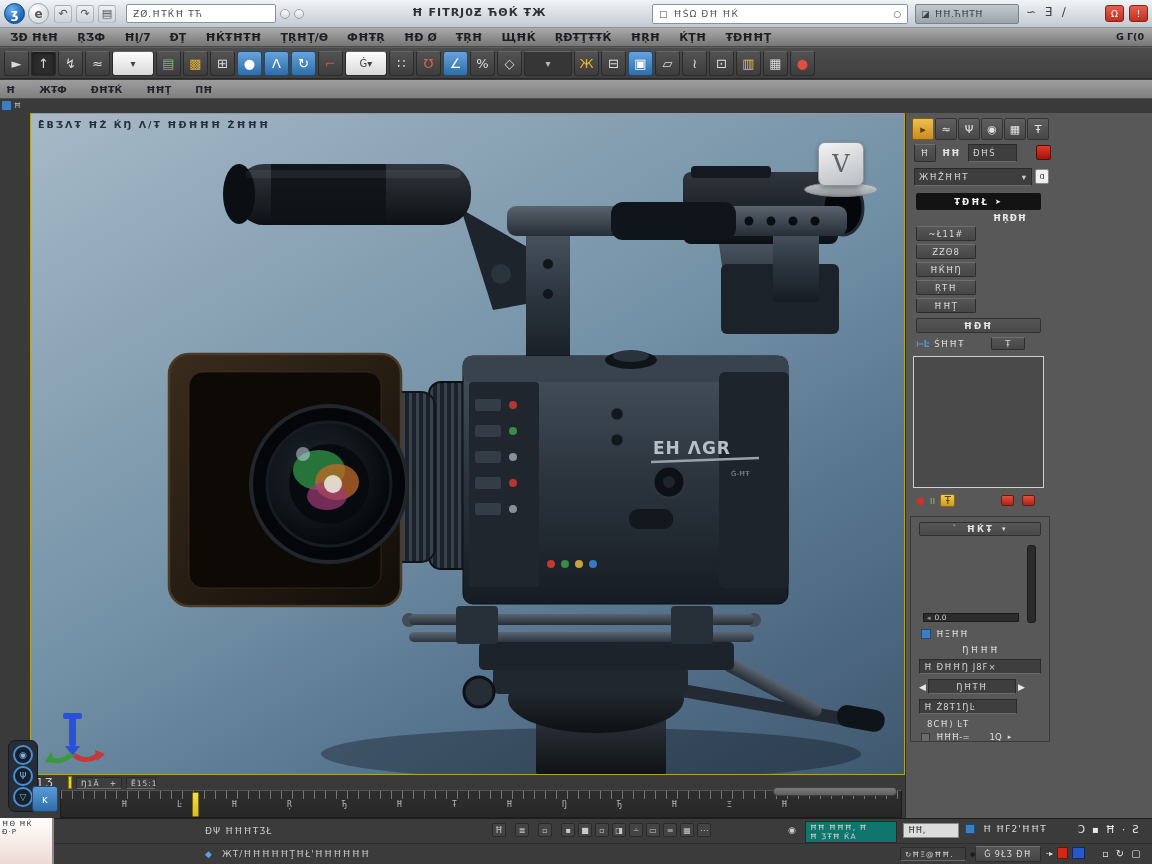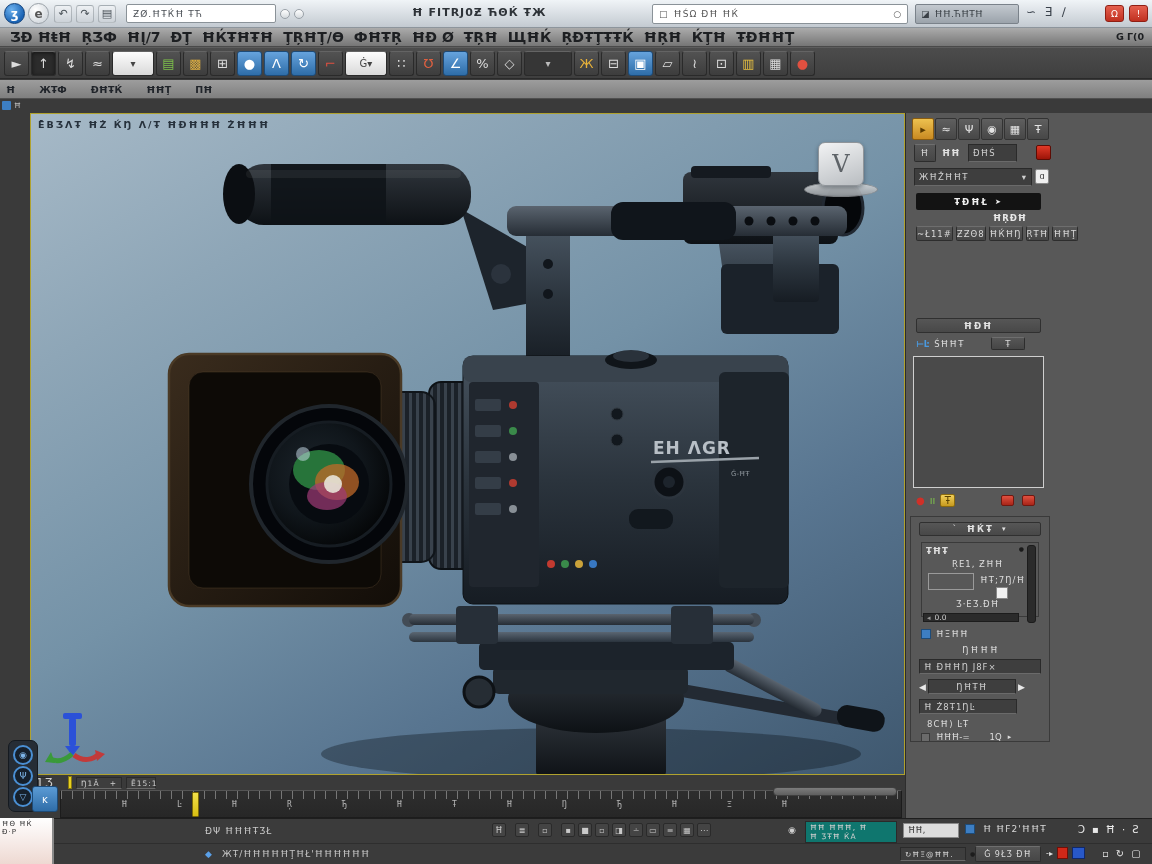--- a/index.html
+++ b/index.html
@@ -24,22 +24,22 @@
   .search-box{position:absolute;left:652px;top:4px;width:256px;height:20px;background:#fff;border:1px solid #8a9298;
               border-radius:2px;display:flex;align-items:center;font-size:9px;color:#555;padding:0 6px;gap:6px}
   .acct-btn{position:absolute;left:915px;top:4px;width:104px;height:20px;background:linear-gradient(#c3c9cf,#9ba3ab);
             border:1px solid #7a828a;border-radius:2px;display:flex;align-items:center;font-size:9px;color:#3a4046;padding:0 5px;gap:5px}
   .tb-right-icons{position:absolute;left:1026px;top:5px;display:flex;gap:9px;color:#39414a;font-size:12px}
   .red-badge{width:19px;height:17px;border-radius:3px;background:linear-gradient(#e5604e,#c register,#c03020);
              background:linear-gradient(#e5604e,#c03020);border:1px solid #8f1f14;color:#fff;font-size:9px;
              display:flex;align-items:center;justify-content:center;margin-left:5px}
   
   .menubar{left:0;top:28px;width:1152px;height:19px;background:linear-gradient(#ababab,#767676);
-           border-bottom:1px solid #4a4a4a;display:flex;align-items:center;gap:10px;padding-left:10px;
-           font-size:14px;font-weight:bold;color:#1d1f22}
+           border-bottom:1px solid #4a4a4a;display:flex;align-items:center;gap:19px;padding-left:10px;
+           font-size:11px;font-weight:bold;color:#1d1f22}
   
   .toolbar{left:0;top:47px;width:1152px;height:32px;background:linear-gradient(#4c4c4c,#3f3f3f);
            border-top:1px solid #5d5d5d;border-bottom:1px solid #2a2a2a;display:flex;align-items:center;padding-left:3px}
   .tb-icon{width:25px;height:25px;background:linear-gradient(#525252,#3d3d3d);border:1px solid #2a2a2a;border-top-color:#646464;
            border-radius:3px;display:flex;align-items:center;justify-content:center;font-size:13px;color:#dcdcdc;margin:0 1px}
   .tb-pressed{background:#2c2c2c;box-shadow:inset 0 1px 4px #141414}
   .tb-blue{background:linear-gradient(#66a3dd,#2e6da8);color:#fff;border-color:#1d4b78}
   .tb-white{width:42px;background:linear-gradient(#fdfdfd,#d9d9d9);color:#444;font-size:10px}
   .tb-wide{width:48px;background:#363636;color:#bbb;font-size:10px}
   
@@ -472,21 +472,21 @@
     </div>
     <div class="abs" style="left:129px;top:56px;width:14px;height:15px;background:#f0f0f0;border:1px solid #888;border-radius:2px;color:#333;display:flex;align-items:center;justify-content:center;font-size:8px">ɑ</div>
 
     <div class="abs black-roll" style="left:10px;top:80px;width:125px;height:17px;gap:6px">
       <span>ŦĐĦŁ</span>
       <span style="font-size:7px">➤</span>
     </div>
 
     <div class="abs" style="left:73px;top:100px;width:62px;text-align:center;font-weight:bold;color:#e8e8e8;letter-spacing:1px">ĦŖĐĦ</div>
 
-    <div class="abs" style="left:10px;top:113px;width:60px;display:flex;flex-direction:row;gap:3px">
+    <div class="abs" style="left:10px;top:113px;width:60px;display:flex;flex-direction:column;gap:3px">
 
     <div class="pbtn" style="height:15px">
           <span>~Ł11#</span>
         </div>
         <div class="pbtn" style="height:15px">
           <span>ƵƵΘ8</span>
         </div>
         <div class="pbtn" style="height:15px">
           <span>ĦЌĦŊ</span>
         </div>
@@ -522,30 +522,20 @@
         <span class="chip-red"><span></span></span>
       </div>
 
     <div class="abs" style="left:4px;top:403px;width:140px;height:226px;border:1px solid #3a3a3a">
       <div class="roll-bar" style="position:absolute;left:8px;top:5px;width:122px;height:14px;gap:8px">
         <span style="font-weight:normal">`</span>
         <span>ĦЌŦ</span>
         <span style="font-size:7px">▾</span>
       </div>
 
-      <div style="position:absolute;left:10px;top:25px;width:118px;height:75px;border:1px solid #3a3a3a">
-        <span style="position:absolute;left:4px;top:3px;font-weight:bold;letter-spacing:1px">ŦĦŦ</span>
-        <span style="position:absolute;right:14px;top:2px;font-size:6px;color:#1a1a1a">●</span>
-        <span style="position:absolute;left:30px;top:16px;letter-spacing:1px">ŖΕ1, ƵĦĦ</span>
-        <div style="position:absolute;left:6px;top:30px;width:46px;height:17px;border:1px solid #9a9a9a"></div>
-        <span style="position:absolute;left:58px;top:32px;letter-spacing:1px">ĦŦ;7Ŋ/Ħ</span>
-        <div style="position:absolute;left:74px;top:44px;width:12px;height:12px;background:#f2f2f2;border:1px solid #888"></div>
-        <span style="position:absolute;left:34px;top:56px;letter-spacing:1px">Ʒ·ΕƷ.ĐĦ</span>
-        <div style="position:absolute;left:4px;top:66px;width:4px;height:0"></div>
-      </div>
       <div style="position:absolute;left:12px;top:96px;width:96px;height:9px;background:#2b2b2b;border:1px solid #1c1c1c;display:flex;align-items:center;gap:4px;padding:0 3px">
         <span style="font-size:7px;color:#999">◂</span>
         <span style="font-size:7.5px;color:#cfcfcf">0.0</span>
       </div>
       <div style="position:absolute;left:116px;top:28px;width:9px;height:78px;background:#2b2b2b;border:1px solid #1c1c1c;border-radius:3px"></div>
 
       <div style="position:absolute;left:10px;top:112px;display:flex;align-items:center;gap:5px">
         <span style="width:10px;height:10px;background:#3d7ec2;display:inline-block;border:1px solid #1d4b78"></span>
         <span style="letter-spacing:1px">ĦΞĦĦ</span>
       </div>

